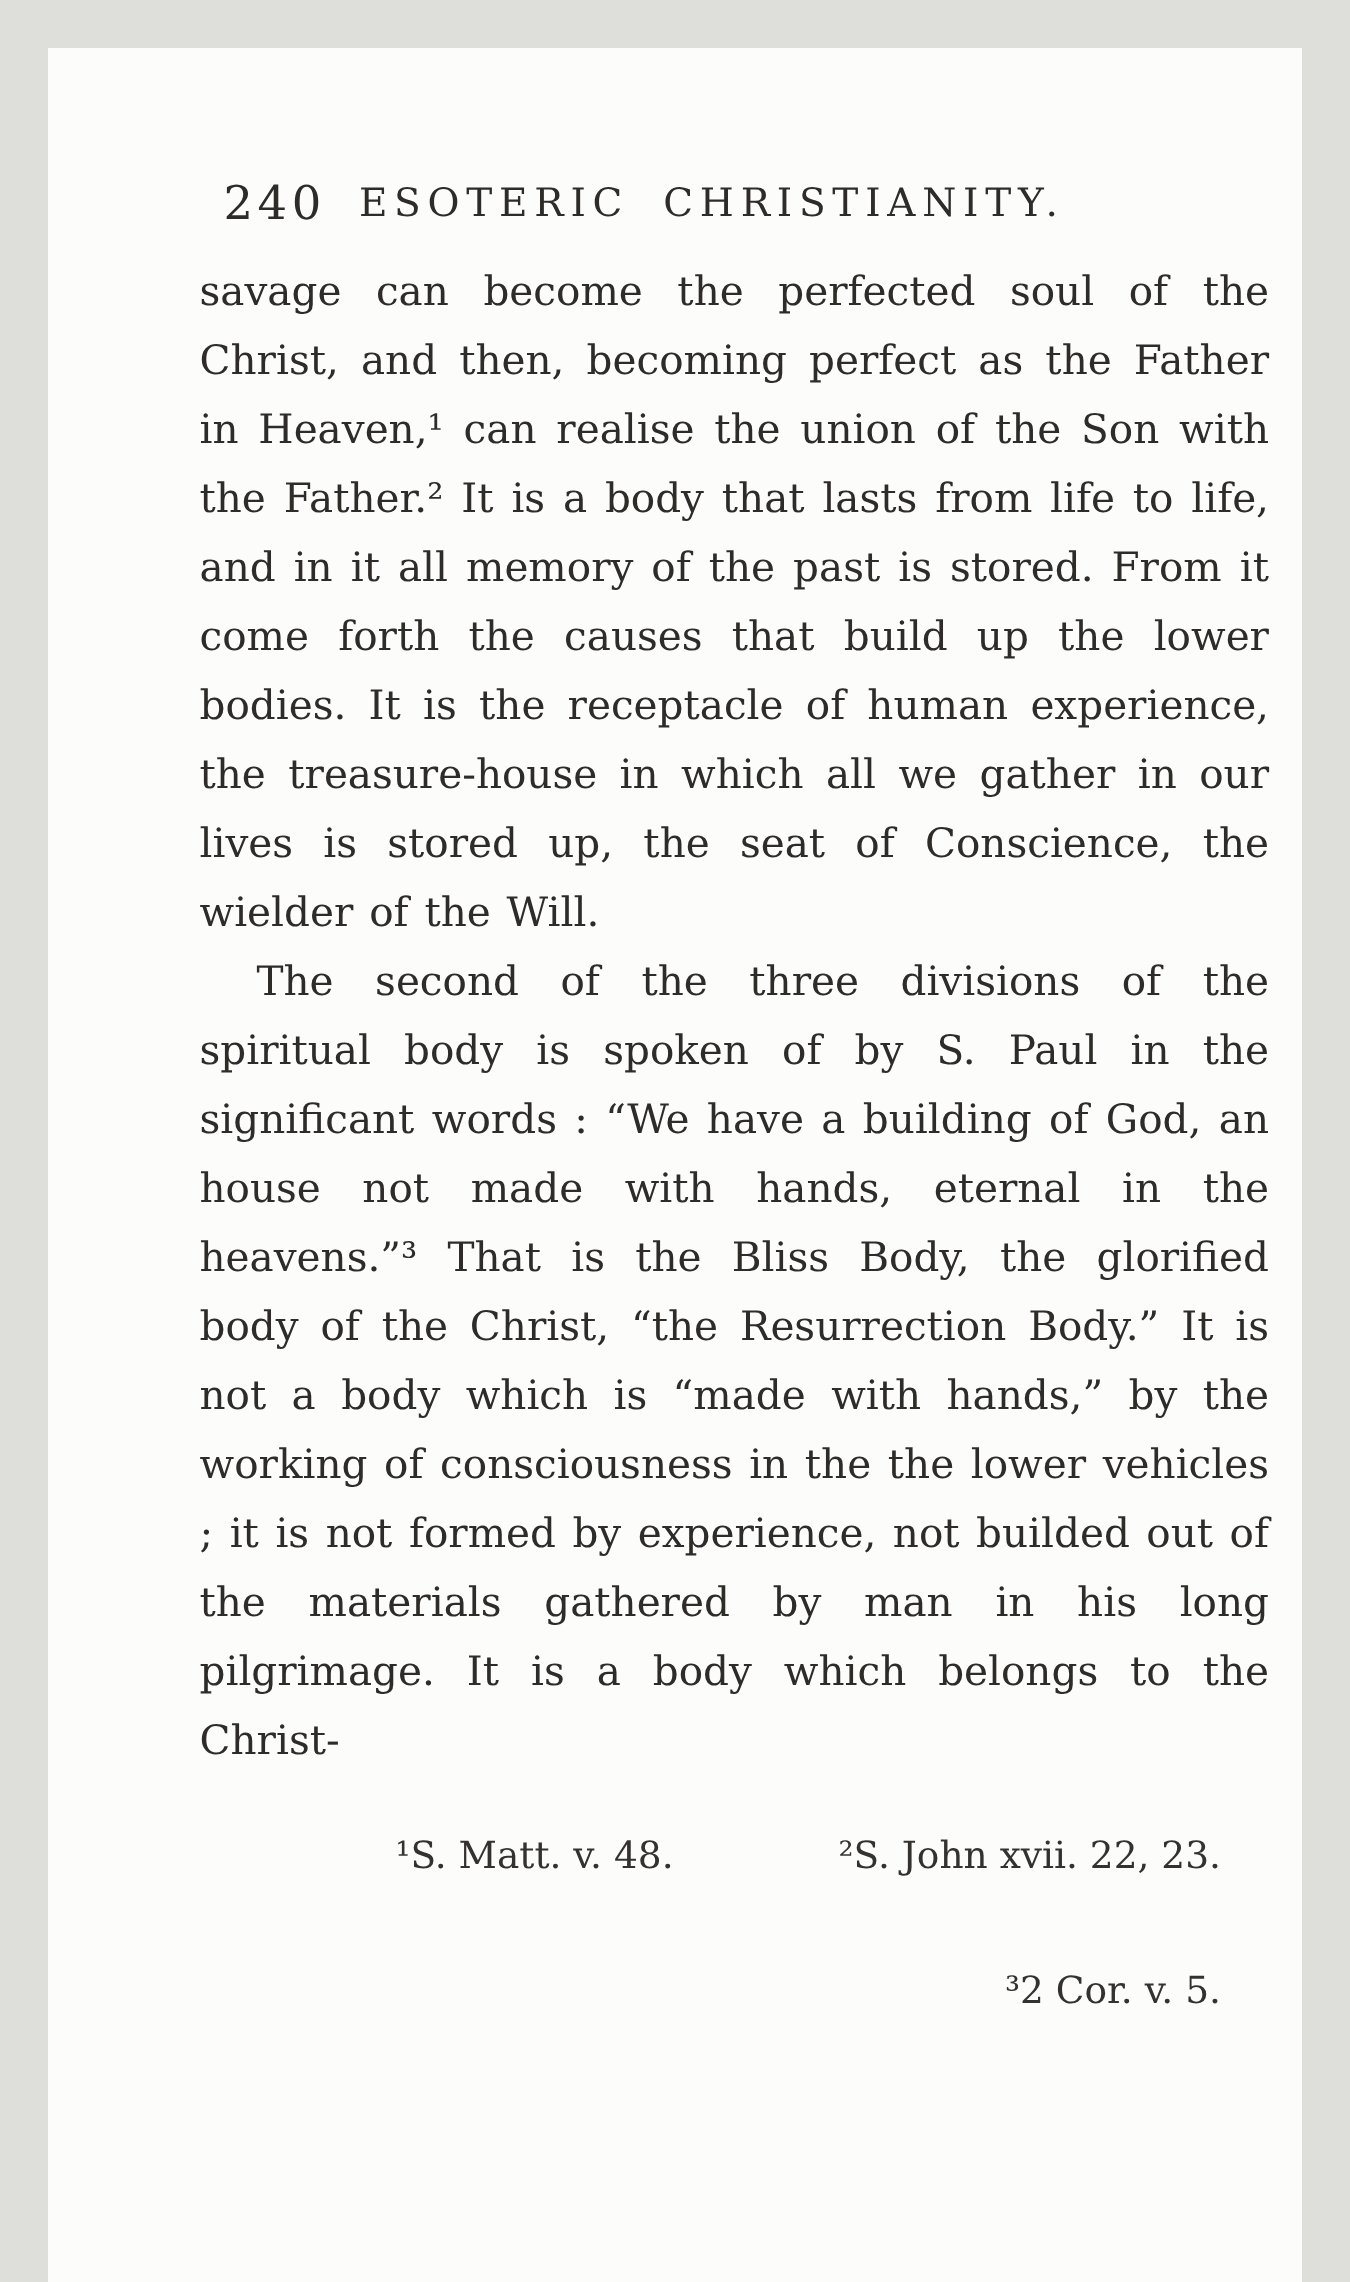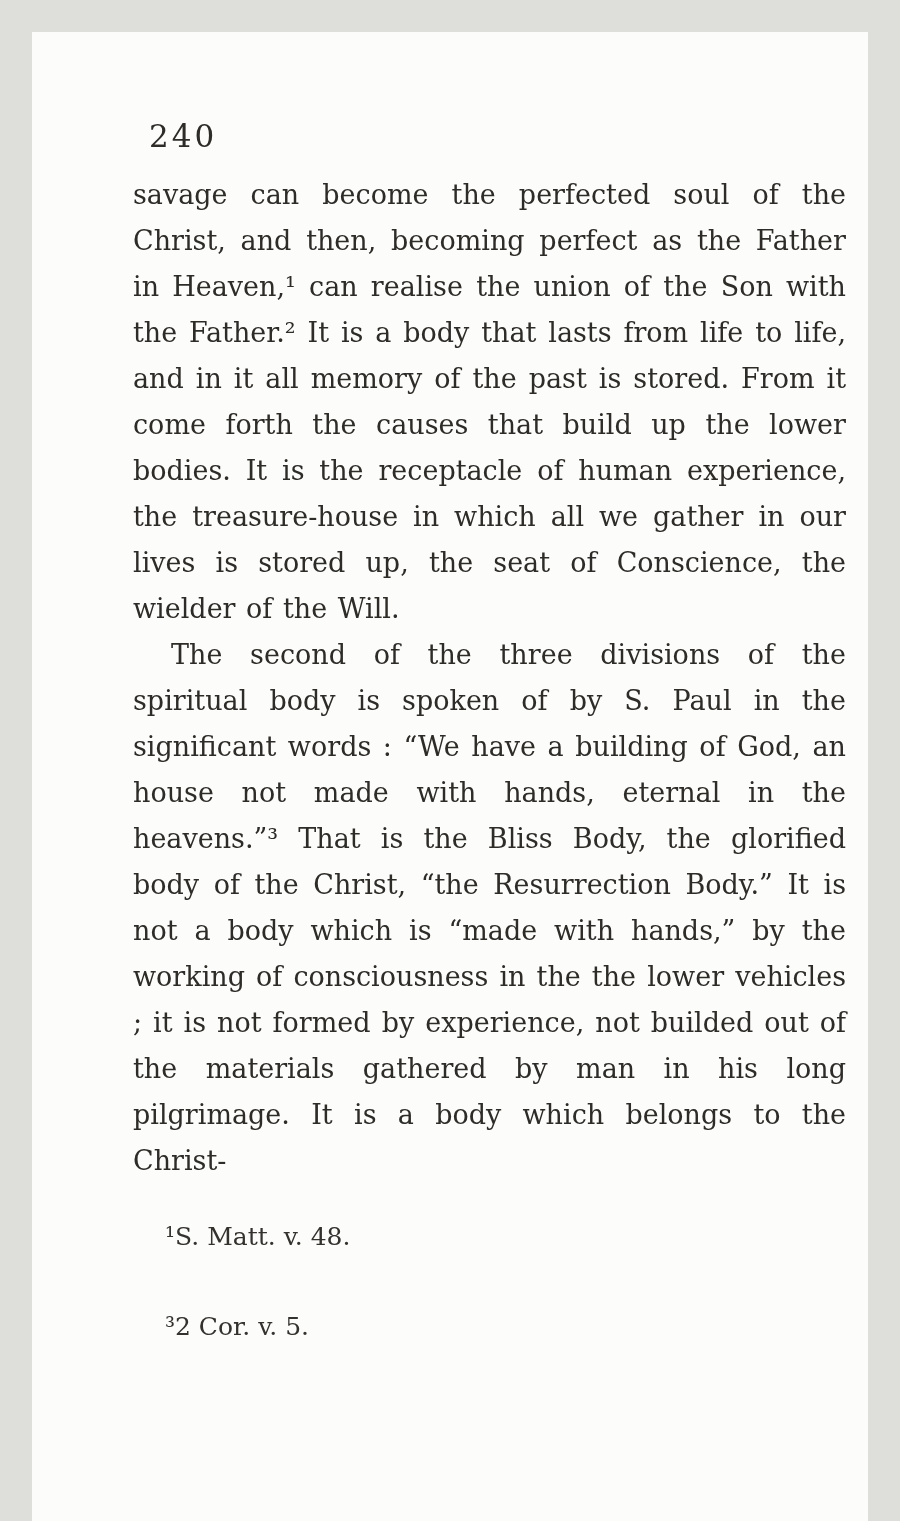--- a/index.html
+++ b/index.html
@@ -48,43 +48,45 @@
   .body-paragraph { margin: 0; }
   .body-paragraph.indent { text-indent: 38px; }
   .footnotes {
     margin-top: 16px;
     font-size: 25px;
     line-height: 42px;
     color: #34322f;
   }
   .footnote-row {
     display: flex;
-    justify-content: flex-start;
+    justify-content: flex-end;
     gap: 78px;
   }
   .footnote-row.single {
     gap: 0;
   }
 </style>
 </head>
 <body>
 
 <div class="page">
 
   <header class="page-header">
     <span class="page-number">240</span>
+    <span class="running-title">ESOTERIC CHRISTIANITY.</span>
   </header>
 
   <main class="page-body">
     <p class="body-paragraph">savage can become the perfected soul of the Christ, and then, becoming perfect as the Father in Heaven,¹ can realise the union of the Son with the Father.² It is a body that lasts from life to life, and in it all memory of the past is stored. From it come forth the causes that build up the lower bodies. It is the receptacle of human experience, the treasure-house in which all we gather in our lives is stored up, the seat of Conscience, the wielder of the Will.</p>
     <p class="body-paragraph indent">The second of the three divisions of the spiritual body is spoken of by S. Paul in the significant words : “We have a building of God, an house not made with hands, eternal in the heavens.”³ That is the Bliss Body, the glorified body of the Christ, “the Resurrection Body.” It is not a body which is “made with hands,” by the working of consciousness in the the lower vehicles ; it is not formed by experience, not builded out of the materials gathered by man in his long pilgrimage. It is a body which belongs to the Christ-</p>
   </main>
 
   <footer class="footnotes">
     <div class="footnote-row">
       <span>¹S. Matt. v. 48.</span>
+      <span>²S. John xvii. 22, 23.</span>
     </div>
     <div class="footnote-row single">
       <span>³2 Cor. v. 5.</span>
     </div>
   </footer>
 
 </div>
 
 </body></html>

